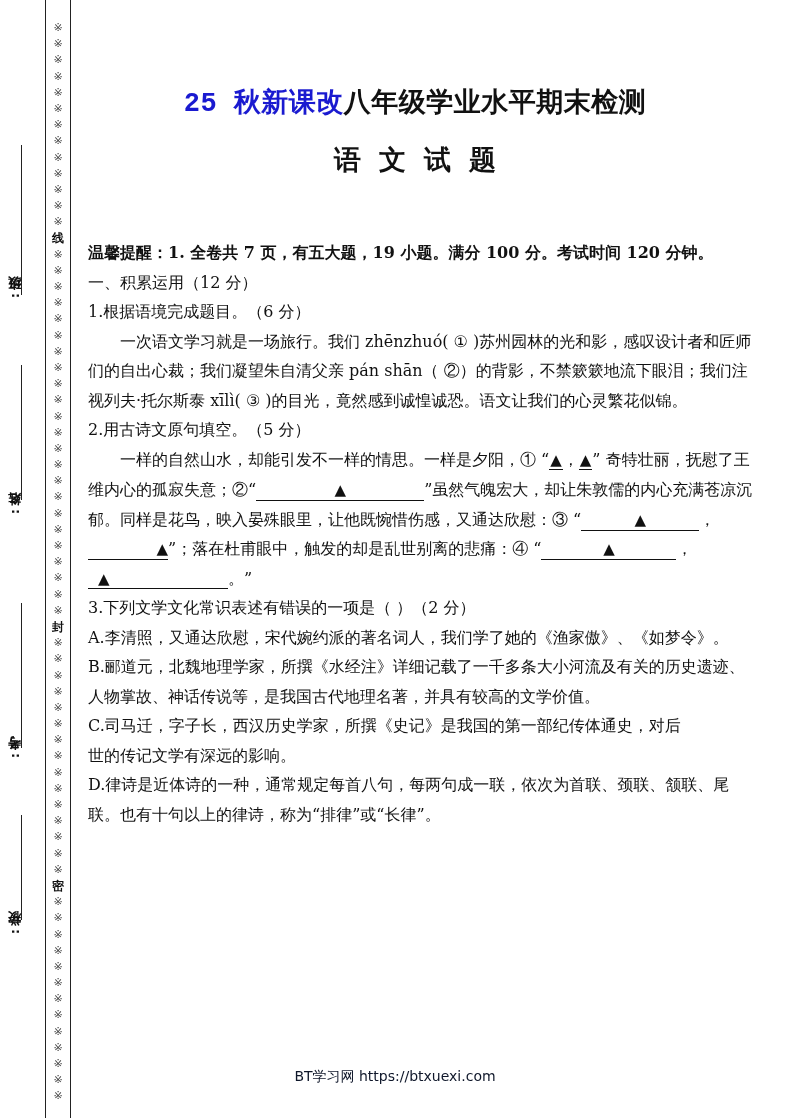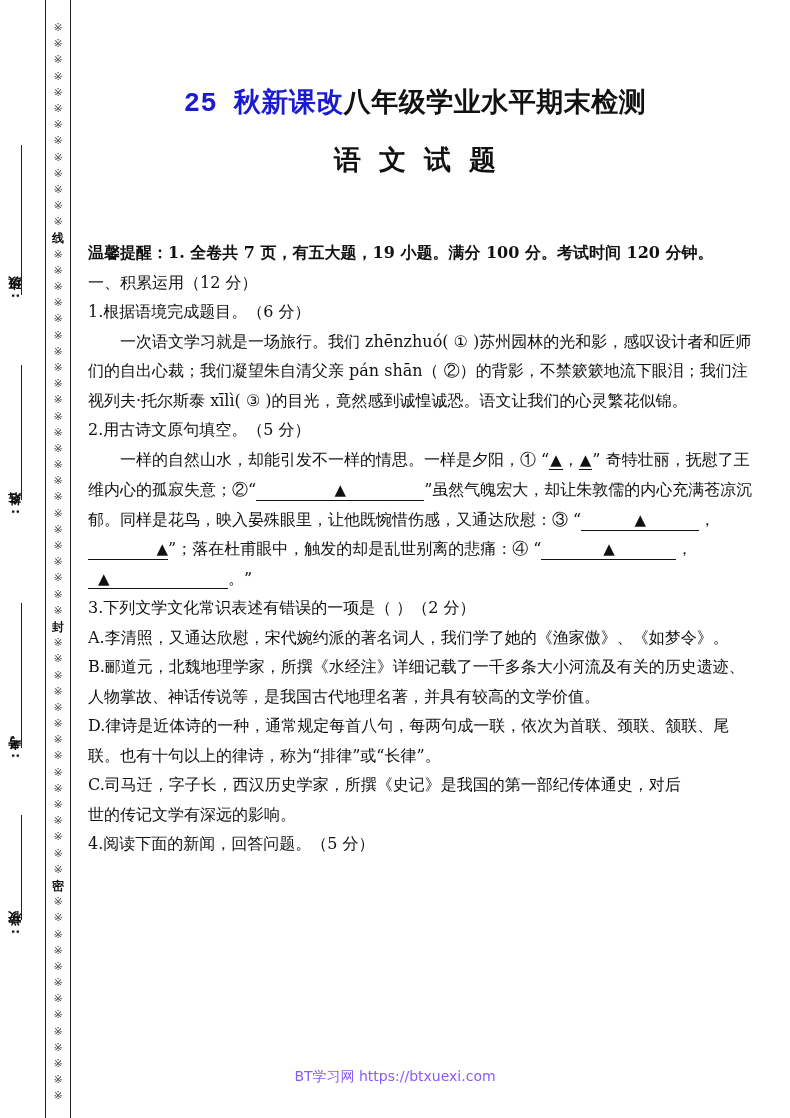--- a/index.html
+++ b/index.html
@@ -57,21 +57,21 @@
       display: inline-block; border-bottom: 1.5px solid #111;
       text-align: center; line-height: 20px; height: 20px;
       vertical-align: baseline; text-indent: 0;
     }
     .tri { font-size: 15px; }
     .tri-u { border-bottom: 1.5px solid #111; padding: 0 1px; }
 
     .footer {
       position: absolute; left: 0; width: 790px; top: 1068px;
       text-align: center; font-family: "DejaVu Sans", sans-serif;
-      font-size: 14px; color: #8b5cf6;
+      font-size: 14px; color: #0f172a;
     }
   </style>
 </head>
 <body>
 
 <div>
   <div class="side-line" style="top:145px;height:150px;"></div>
   <div class="side-label" style="top:292px;">班级:</div>
   <div class="side-line" style="top:365px;height:135px;"></div>
   <div class="side-label" style="top:508px;">姓名:</div>
@@ -162,19 +162,18 @@
 
   <p>1.根据语境完成题目。（6 分）</p>
   <p class="indent">一次语文学习就是一场旅行。我们 zhēnzhuó( ① )苏州园林的光和影，感叹设计者和匠师们的自出心裁；我们凝望朱自清父亲 pán shān（ ②）的背影，不禁簌簌地流下眼泪；我们注视列夫·托尔斯泰 xīlì( ③ )的目光，竟然感到诚惶诚恐。语文让我们的心灵繁花似锦。</p>
 
   <p>2.用古诗文原句填空。（5 分）</p>
   <p class="indent"><span>一样的自然山水，却能引发不一样的情思。一样是夕阳，① “</span><span class="tri tri-u">▲</span><span>，</span><span class="tri tri-u">▲</span><span>” 奇特壮丽，抚慰了王维内心的孤寂失意；②“</span><span class="blank" style="width:168px;"><span class="tri">▲</span></span><span>”虽然气魄宏大，却让朱敦儒的内心充满苍凉沉郁。同样是花鸟，映入晏殊眼里，让他既惋惜伤感，又通达欣慰：③ “</span><span class="blank" style="width:118px;"><span class="tri">▲</span></span><span>，</span><span class="blank" style="width:80px;text-align:right;"><span class="tri">▲</span></span><span>”；落在杜甫眼中，触发的却是乱世别离的悲痛：④ “</span><span class="blank" style="width:135px;"><span class="tri">▲</span></span><span>，</span><span class="blank" style="width:140px;text-align:left;padding-left:10px;box-sizing:border-box;"><span class="tri">▲</span></span><span>。”</span></p>
 
   <p>3.下列文学文化常识表述有错误的一项是（ ）（2 分）</p>
   <p>A.李清照，又通达欣慰，宋代婉约派的著名词人，我们学了她的《渔家傲》、《如梦令》。</p>
   <p>B.郦道元，北魏地理学家，所撰《水经注》详细记载了一千多条大小河流及有关的历史遗迹、人物掌故、神话传说等，是我国古代地理名著，并具有较高的文学价值。</p>
+  <p style="padding-right:60px;">C.司马迁，字子长，西汉历史学家，所撰《史记》是我国的第一部纪传体通史，对后世的传记文学有深远的影响。</p>
   <p>D.律诗是近体诗的一种，通常规定每首八句，每两句成一联，依次为首联、颈联、颔联、尾联。也有十句以上的律诗，称为“排律”或“长律”。</p>
-  <p style="padding-right:60px;">C.司马迁，字子长，西汉历史学家，所撰《史记》是我国的第一部纪传体通史，对后世的传记文学有深远的影响。</p>
 
-  <p>4.阅读下面的新闻，回答问题。（5 分）</p>
 </div>
 
 <div class="footer">BT学习网 https://btxuexi.com</div>
 
 </body></html>

